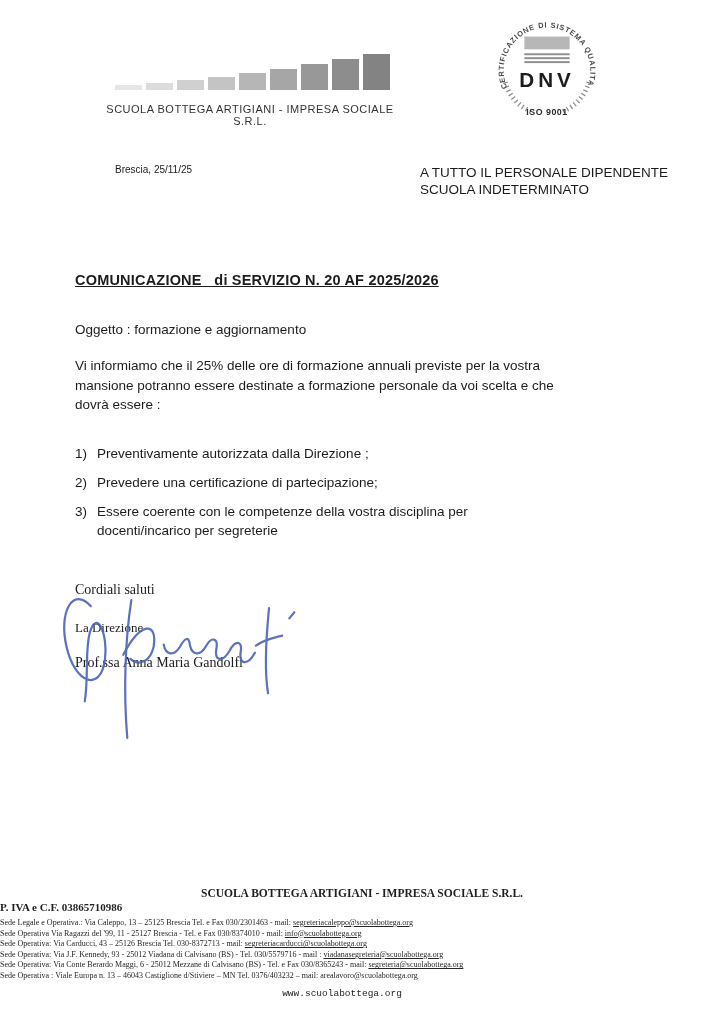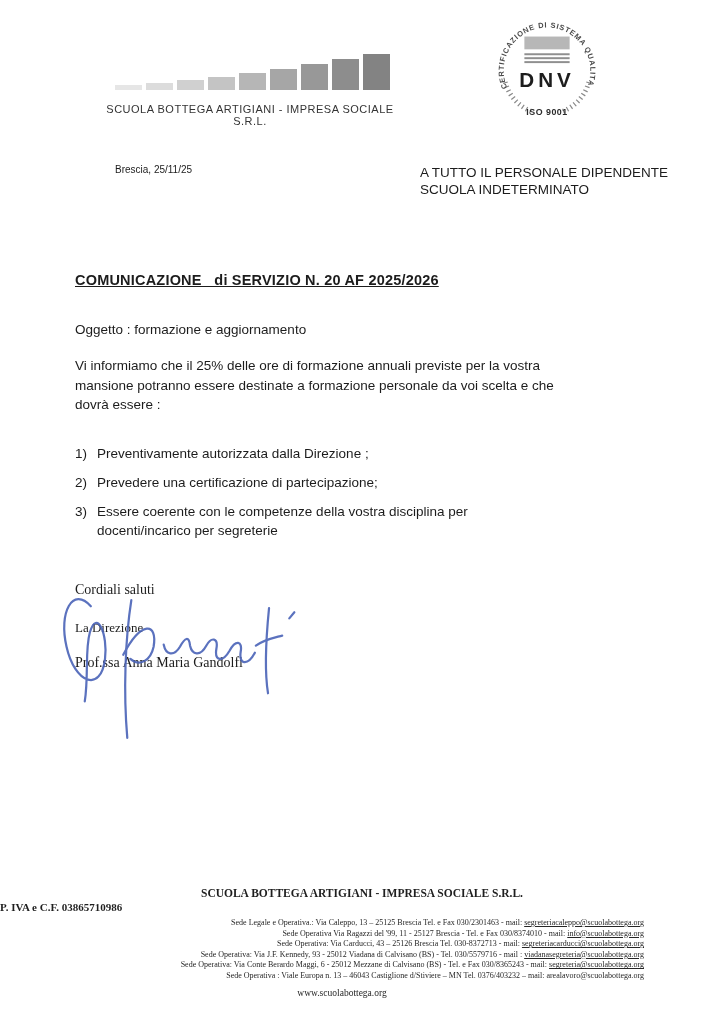--- a/index.html
+++ b/index.html
@@ -43,26 +43,26 @@
   .list-text{white-space:pre-wrap;}
   .closing{position:absolute;left:75px;top:582px;font-family:"Liberation Serif",serif;font-size:14px;}
   .signoff{position:absolute;left:75px;top:620px;font-family:"Liberation Serif",serif;font-size:13px;}
   .signer{position:absolute;left:75px;top:655px;font-family:"Liberation Serif",serif;font-size:14px;}
   .signature{position:absolute;left:56px;top:590px;width:258px;height:162px;pointer-events:none;}
   
   .f-company{position:absolute;left:0;top:887px;width:724px;text-align:center;
              font-family:"Liberation Serif",serif;font-weight:bold;font-size:11.5px;color:#1f1f1f;}
   .f-vat{position:absolute;left:0;top:901px;width:724px;
          font-family:"Liberation Serif",serif;font-weight:bold;font-size:11px;color:#1f1f1f;}
-  .f-addrs{position:absolute;left:0;top:918px;width:644px;text-align:right;
+  .f-addrs{position:absolute;left:0;top:918px;width:644px;text-align:left;
            font-family:"Liberation Serif",serif;font-size:8px;line-height:10.6px;color:#262626;}
   .f-addrs .email{text-decoration:underline;}
   .f-addrs .addr-line.no-u .email{text-decoration:none;}
   .f-web{position:absolute;left:0;top:988px;width:684px;text-align:center;
-         font-family:Liberation Serif, serif;font-size:9.5px;color:#262626;}
+         font-family:Liberation Mono, monospace;font-size:9.5px;color:#262626;}
 </style>
 </head>
 <body>
 
 <div class="page">
 
   <div class="logo">
     <span class="b1"></span>
       <span class="b2"></span>
       <span class="b3"></span>

